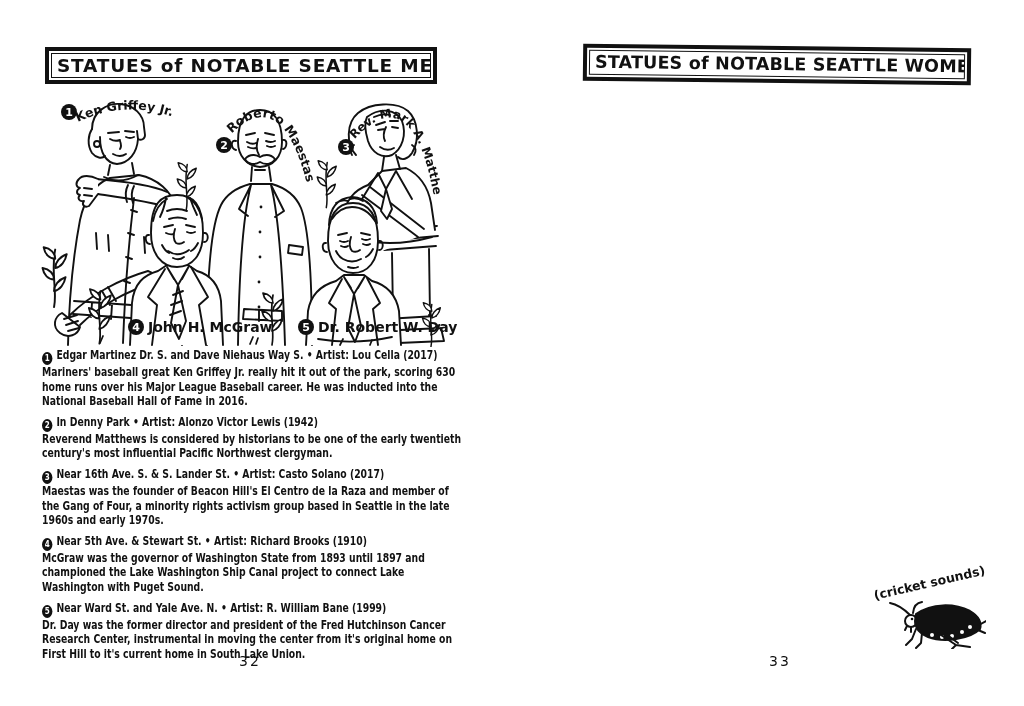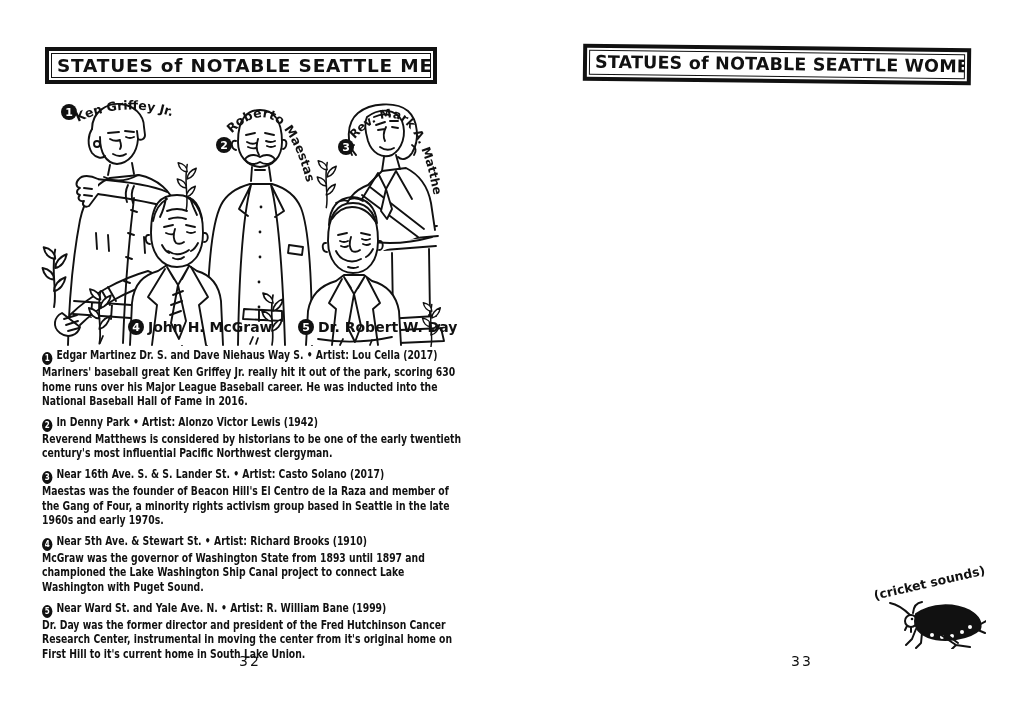--- a/index.html
+++ b/index.html
@@ -15,21 +15,21 @@
            transform:scaleX(0.80);transform-origin:0 0;
            font-size:11.6px;line-height:14.6px;font-weight:bold;}
   .entry{margin:0 0 6px 0;}
   .entry-heading{white-space:nowrap;}
   .circ{display:inline-block;width:13px;height:13px;border-radius:50%;background:#111;color:#fff;
         font-size:9px;line-height:13px;text-align:center;font-weight:bold;margin-right:5px;
         vertical-align:-2px;}
   .page-number{position:absolute;width:420px;text-align:center;font-size:14px;font-weight:normal;
                letter-spacing:2px;}
   .pn-left{left:40px;top:653px;}
-  .pn-right{left:592px;top:653px;}
+  .pn-right{left:570px;top:653px;}
   .cricket-caption{position:absolute;left:874px;top:588px;width:130px;font-size:12.5px;
                    font-weight:bold;transform:rotate(-13deg);transform-origin:left center;
                    white-space:nowrap;}
   .cricket-svg{position:absolute;left:882px;top:601px;}
   svg text{font-family:"DejaVu Sans","Liberation Sans",sans-serif;}
 </style>
 </head>
 <body>
 
 <div class="sheet">

